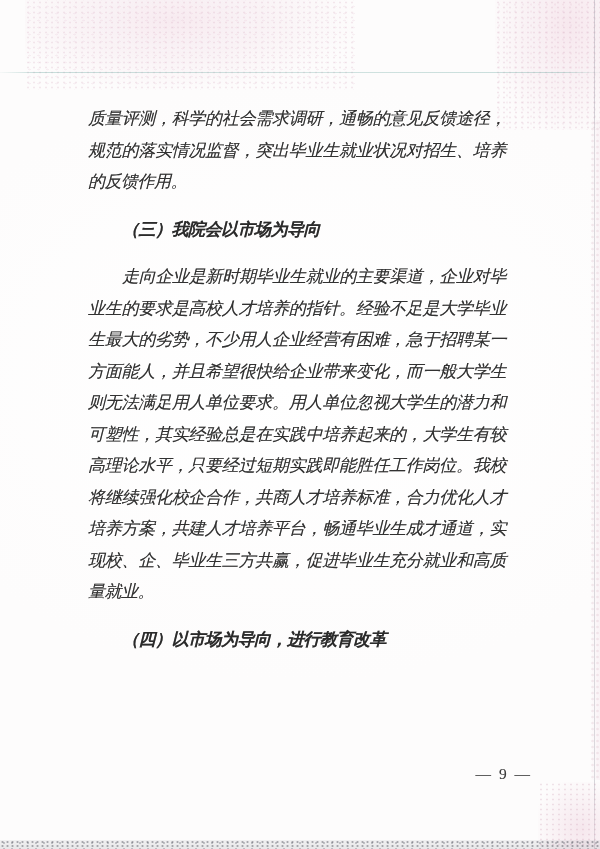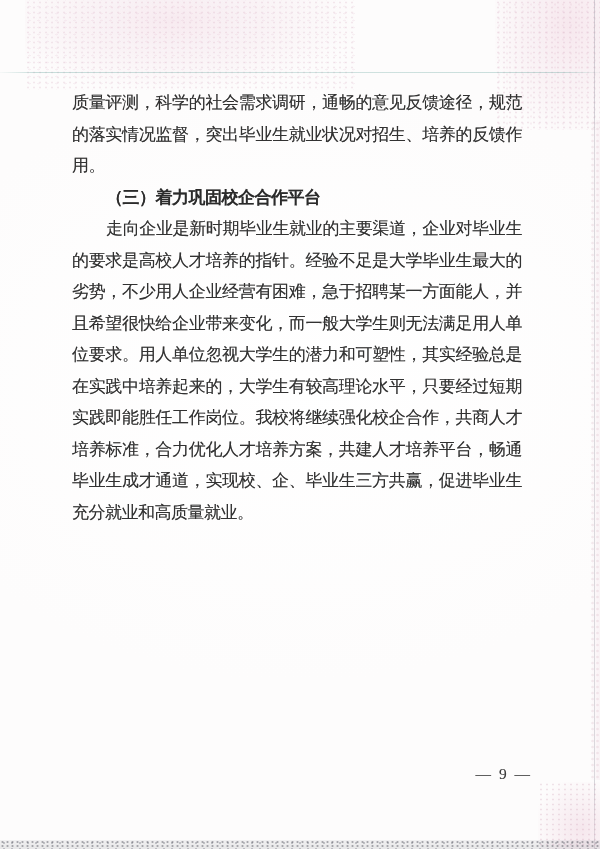--- a/index.html
+++ b/index.html
@@ -80,21 +80,21 @@
     left: 72px;
     top: 87px;
     width: 450px;
     font-size: 17px;
     letter-spacing: -0.5px;
     line-height: 31.5px;
     color: #323232;
     text-align: justify;
     text-shadow: 0 0 0.5px rgba(45,45,45,0.5);
   }
-  .doc-body p { margin: 0; }
+  .doc-body p { margin: 16px; font-style: italic; }
   .block-heading {
     font-weight: 700;
     text-indent: 2em;
     color: #2b2b2b;
   }
   .block-paragraph { text-indent: 2em; }
   .block-paragraph-continuation { text-indent: 0; }
   .page-footer {
     position: absolute;
     top: 764px;
@@ -116,19 +116,20 @@
   <div class="artifact tint-top-left"></div>
   <div class="artifact tint-top-right"></div>
   <div class="artifact scan-line-horizontal"></div>
   <div class="artifact scan-line-vertical"></div>
   <div class="artifact tint-right-edge"></div>
   <div class="artifact tint-bottom-right"></div>
   <div class="artifact page-edge-bottom"></div>
 
   <div class="doc-body">
       <p class="block-paragraph-continuation">质量评测，科学的社会需求调研，通畅的意见反馈途径，规范的落实情况监督，突出毕业生就业状况对招生、培养的反馈作用。</p>
-      <p class="block-heading">（三）着力巩固校企合作平台</p>
+      <p class="block-heading">（三）我院会以市场为导向</p>
       <p class="block-paragraph">走向企业是新时期毕业生就业的主要渠道，企业对毕业生的要求是高校人才培养的指针。经验不足是大学毕业生最大的劣势，不少用人企业经营有困难，急于招聘某一方面能人，并且希望很快给企业带来变化，而一般大学生则无法满足用人单位要求。用人单位忽视大学生的潜力和可塑性，其实经验总是在实践中培养起来的，大学生有较高理论水平，只要经过短期实践即能胜任工作岗位。我校将继续强化校企合作，共商人才培养标准，合力优化人才培养方案，共建人才培养平台，畅通毕业生成才通道，实现校、企、毕业生三方共赢，促进毕业生充分就业和高质量就业。</p>
+      <p class="block-heading">（四）以市场为导向，进行教育改革</p>
     </div>
 
   <div class="page-footer">— 9 —</div>
 
 </div>
 
 </body></html>

